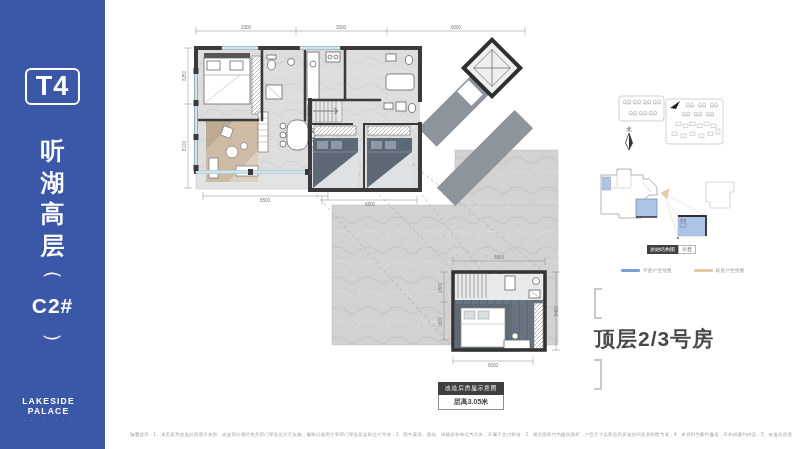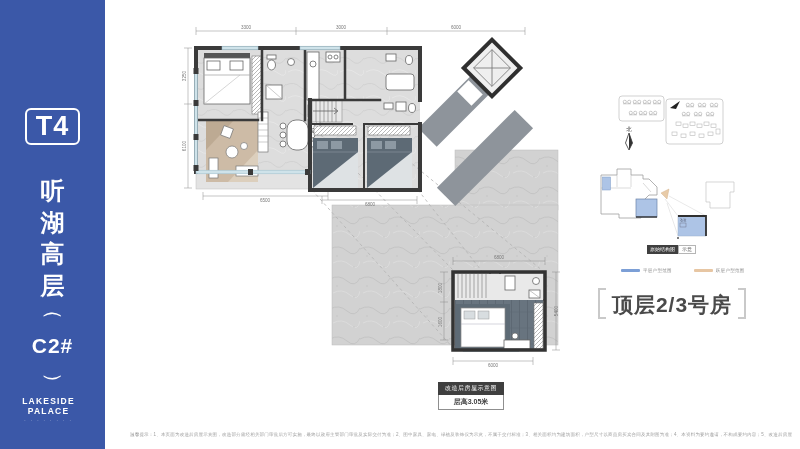--- a/index.html
+++ b/index.html
@@ -1,21 +1,21 @@
 <!DOCTYPE html>
 <html><head>
 <meta charset="utf-8">
 <style>
   html,body{margin:0;padding:0;background:#fff;}
   #stage{position:relative;width:800px;height:449px;background:#fff;overflow:hidden;
          font-family:"Liberation Sans","DejaVu Sans",sans-serif;}
   
   .sidebar{position:absolute;left:0;top:0;width:105px;height:449px;background:#3B58A8;
            display:flex;flex-direction:column;align-items:center;}
-  .t4box{margin-top:108px;border:2px solid #fff;border-radius:6px;padding:1px 9px;
+  .t4box{margin-top:68px;border:2px solid #fff;border-radius:6px;padding:1px 9px;
          color:#fff;font-size:27px;font-weight:bold;letter-spacing:1px;}
   .vtitle{margin-top:30px;display:flex;flex-direction:column;align-items:center;color:#fff;}
   .vtitle .ch{font-size:24px;line-height:1.32;font-weight:600;}
   .vtitle .paren{font-size:20px;height:15px;line-height:15px;transform:rotate(90deg);font-weight:400;}
   .vtitle .unit{font-size:21px;font-weight:bold;margin:17px 0;letter-spacing:1px;}
   .brand{position:absolute;bottom:26px;left:0;width:97px;text-align:center;color:#fff;}
   .brand .en{font-size:8.5px;font-weight:bold;letter-spacing:1.2px;}
   .brand .sub{font-size:4px;letter-spacing:2px;opacity:.75;margin-top:2px;}
   
   .plan-svg{position:absolute;left:128px;top:14px;}
@@ -30,21 +30,21 @@
   .struct-badge .lite{background:#fff;border:1px solid #b5b5b5;color:#555;padding:1px 3px;}
   
   .legend{position:absolute;left:621px;top:268px;display:flex;gap:22px;align-items:center;}
   .legend .item{display:flex;align-items:center;gap:3px;}
   .legend .sw{width:19px;height:2.5px;border-radius:1px;}
   .sw-flat{background:#7C9FD6;}
   .sw-loft{background:#E7C6A3;}
   .legend .lbl{font-size:4.5px;color:#8a8a8a;letter-spacing:.3px;}
   
   .right-title{position:absolute;left:594px;top:288px;width:156px;display:flex;
-               align-items:flex-end;justify-content:center;gap:6px;}
+               align-items:flex-start;justify-content:center;gap:6px;flex-direction:column;}
   .bracket{width:6px;height:27px;}
   .bracket.l{border-left:2px solid #c9c9c9;border-top:2px solid #c9c9c9;border-bottom:2px solid #c9c9c9;}
   .bracket.r{border-right:2px solid #c9c9c9;border-top:2px solid #c9c9c9;border-bottom:2px solid #c9c9c9;}
   .right-title .txt{font-size:21px;font-weight:bold;color:#4a4a4a;letter-spacing:1px;white-space:nowrap;}
   
   .footer{position:absolute;left:130px;top:432px;width:662px;font-size:4.5px;color:#a0a0a0;
           white-space:nowrap;overflow:hidden;letter-spacing:.2px;}
   .footer .pre{color:#8c8c8c;}
   svg text{font-family:"Liberation Sans","DejaVu Sans",sans-serif;}
 </style>

